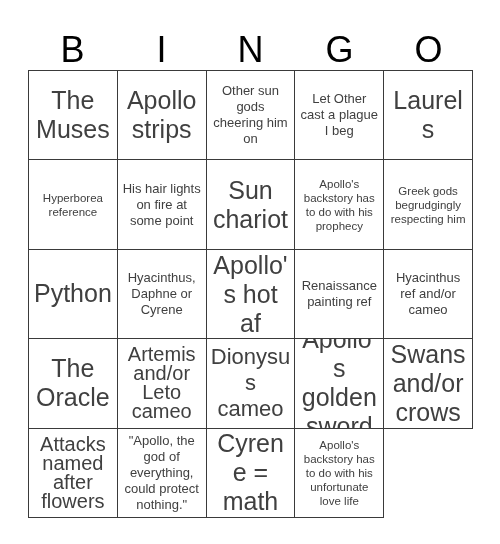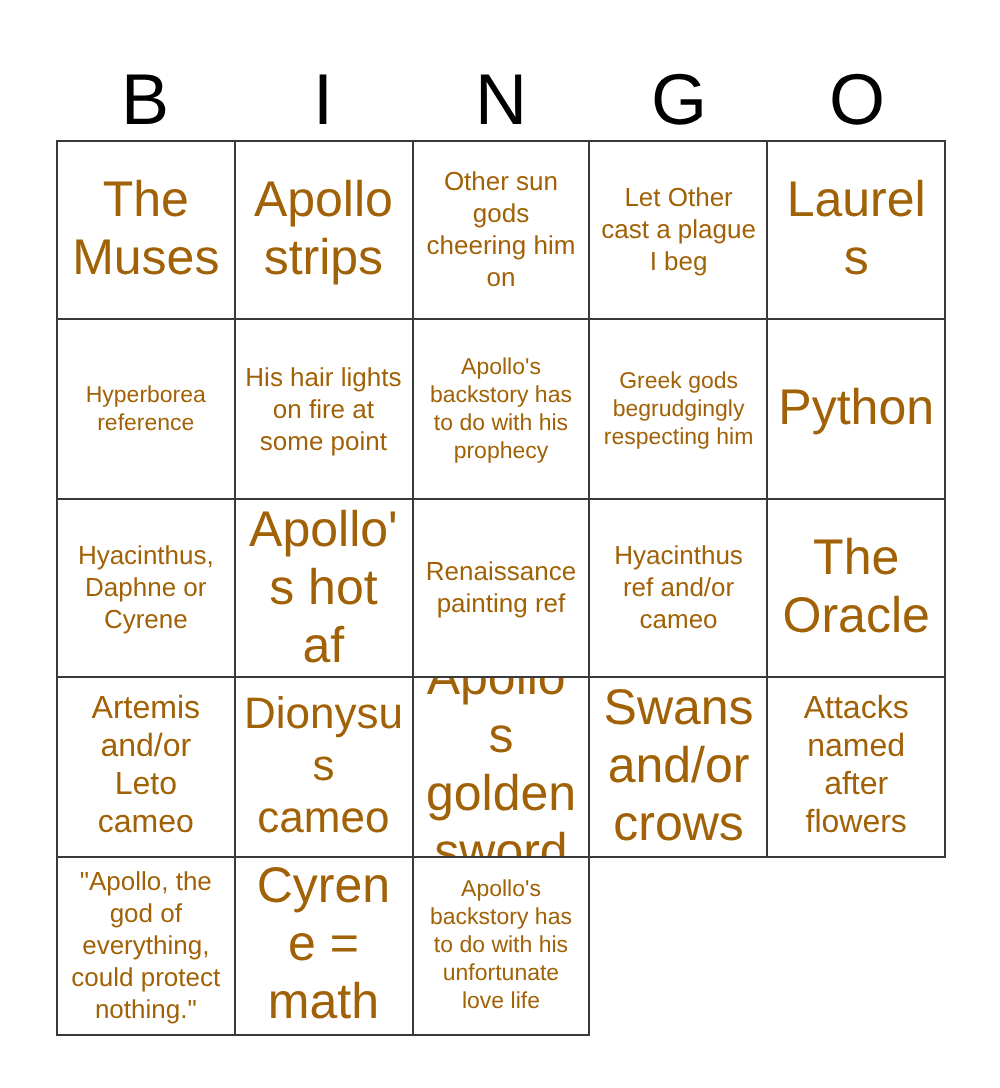--- a/index.html
+++ b/index.html
@@ -64,29 +64,29 @@
     justify-content: center;
     text-align: center;
     padding: 2px 4px;
     overflow: hidden;
     background: #ffffff;
   }
   .cell-text {
     display: block;
     width: 100%;
     text-align: center;
-    color: #a16207;
+    color: #404040;
     font-family: "Liberation Sans", sans-serif;
     word-wrap: break-word;
     overflow-wrap: break-word;
   }
   
   .fs-xl .cell-text { font-size: 25px; line-height: 29px; }
   .fs-lg .cell-text { font-size: 22px; line-height: 26px; }
-  .fs-md .cell-text { font-size: 16px; line-height: 19px; }
+  .fs-md .cell-text { font-size: 20px; line-height: 19px; }
   .fs-sm .cell-text { font-size: 13px; line-height: 16px; }
   .fs-xs .cell-text { font-size: 11.5px; line-height: 14px; }
 </style>
 </head>
 <body>
 
 <div id="card-root">
 
   <div id="bingo-header">
     <div class="header-letter">B</div>
@@ -112,20 +112,23 @@
       </div>
     <div class="bingo-cell fs-xl">
         <span class="cell-text">Laurels</span>
       </div>
 
     <div class="bingo-cell fs-xs">
         <span class="cell-text">Hyperborea reference</span>
       </div>
     <div class="bingo-cell fs-sm">
         <span class="cell-text">His hair lights on fire at some point</span>
+      </div>
+    <div class="bingo-cell fs-xl">
+        <span class="cell-text">Sun chariot</span>
       </div>
     <div class="bingo-cell fs-xs">
         <span class="cell-text">Apollo's backstory has to do with his prophecy</span>
       </div>
     <div class="bingo-cell fs-xs">
         <span class="cell-text">Greek gods begrudgingly respecting him</span>
       </div>
 
     <div class="bingo-cell fs-xl">
         <span class="cell-text">Python</span>

